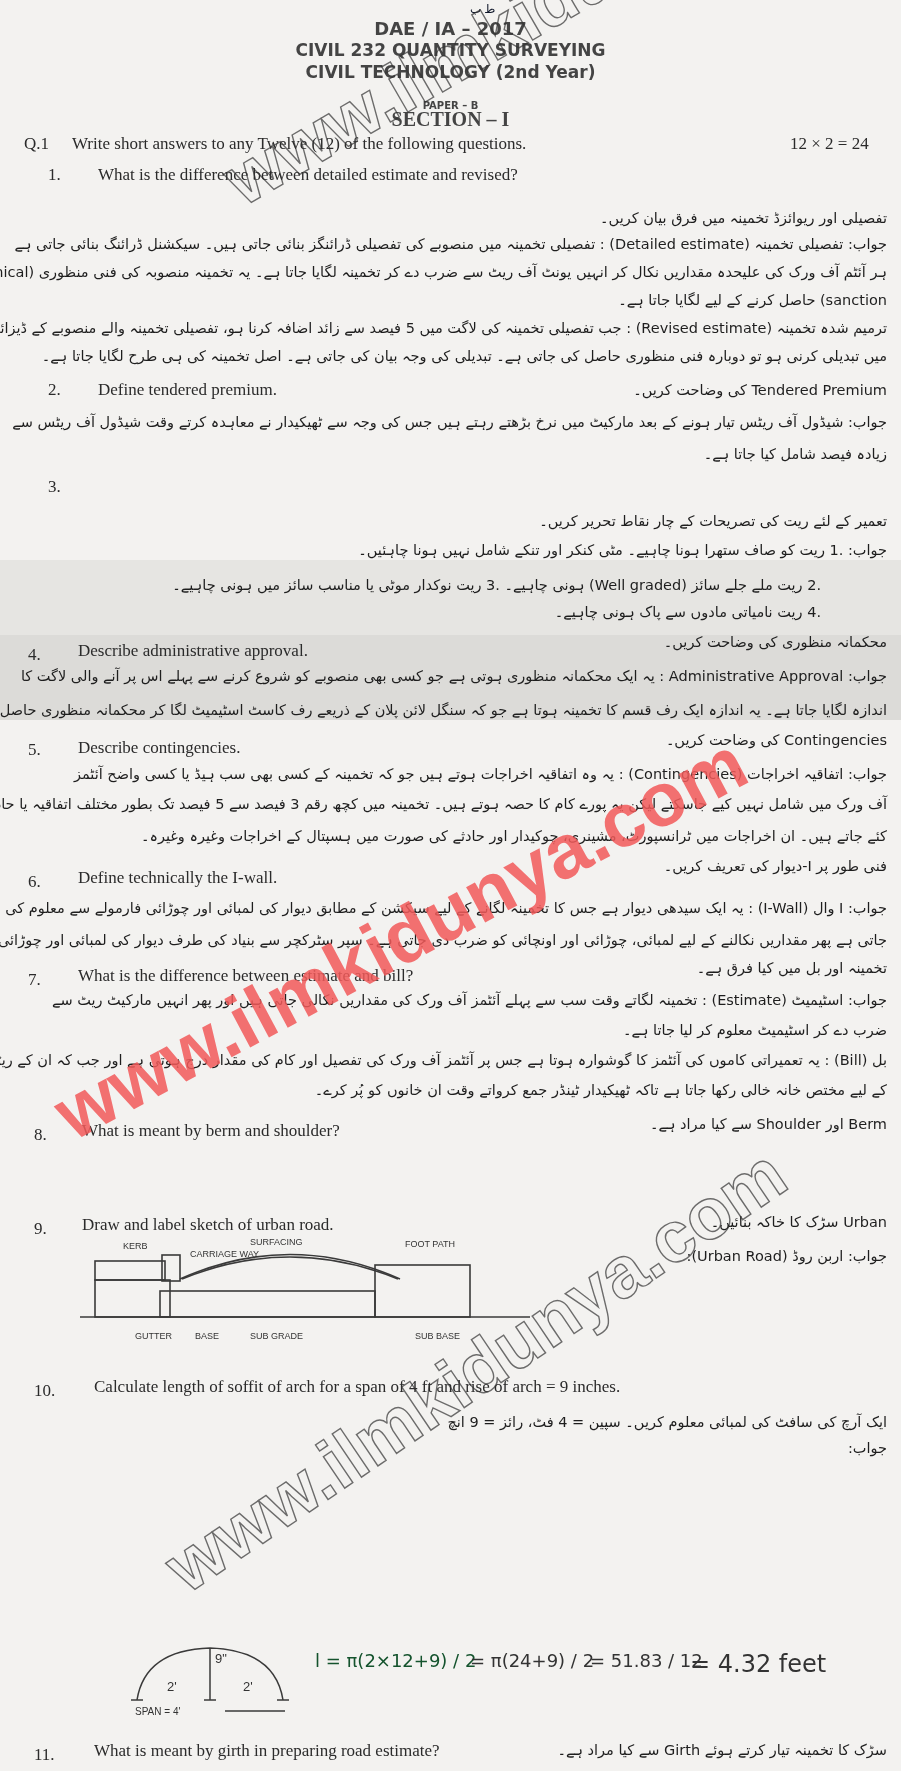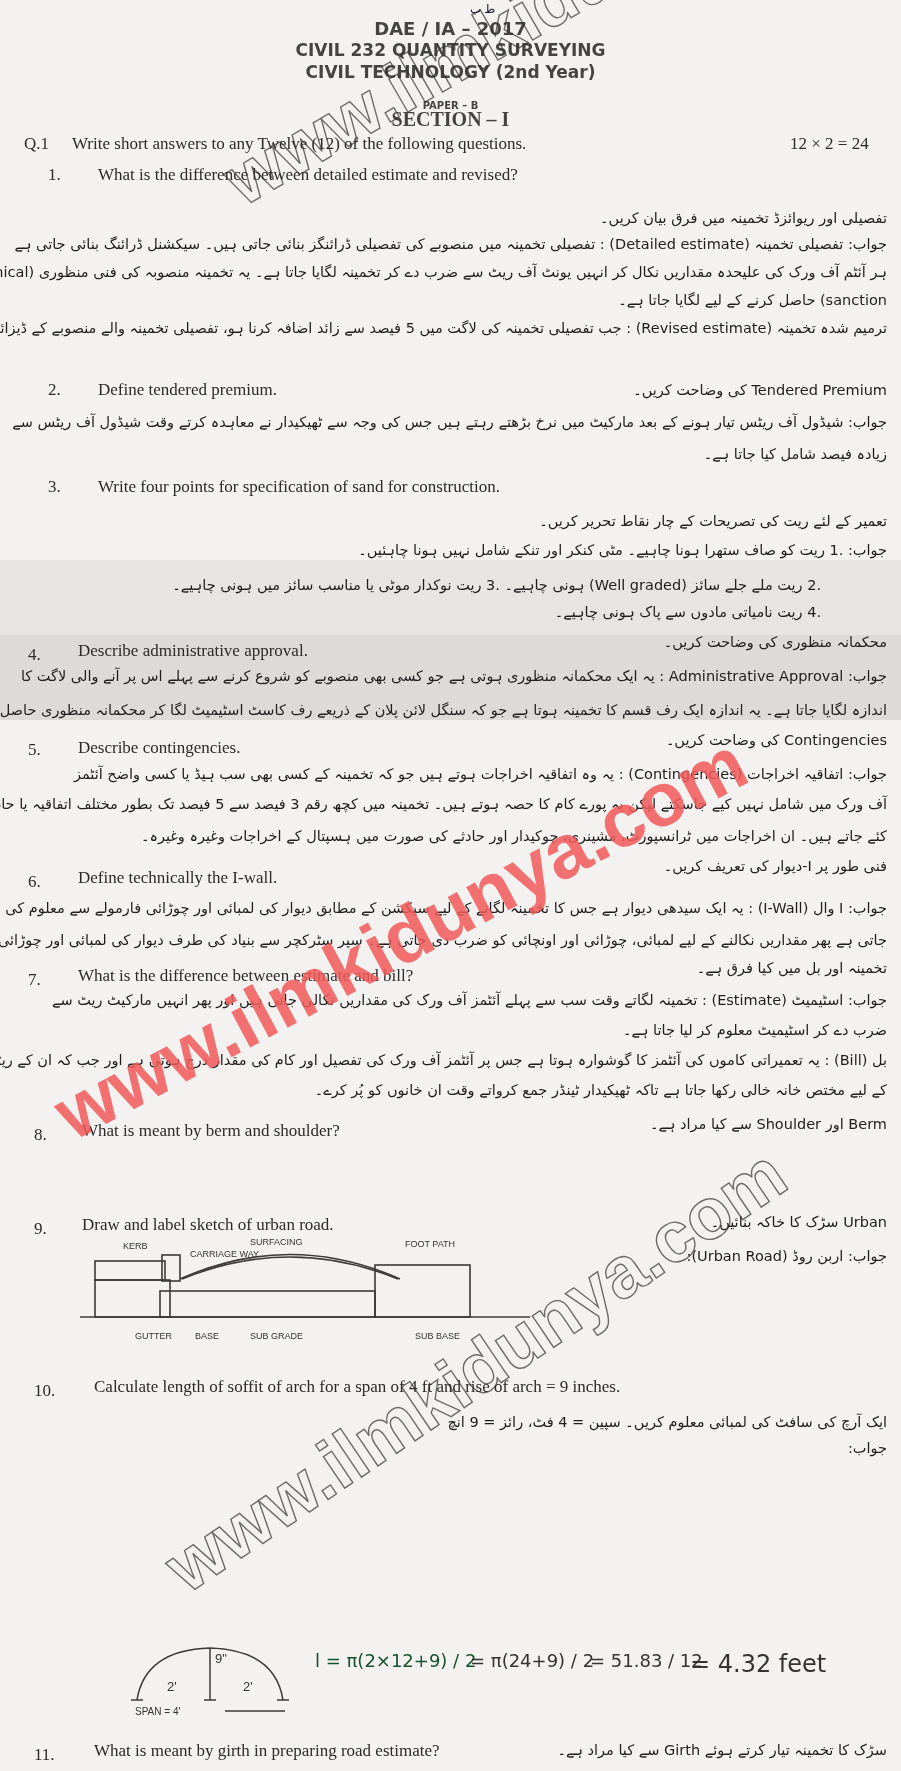--- a/index.html
+++ b/index.html
@@ -49,29 +49,29 @@
   <div class="abs en" style="left:72px;top:134px;">Write short answers to any Twelve (12) of the following questions.</div>
   <div class="abs marks" style="left:790px;top:134px;">12 × 2 = 24</div>
 
   <div class="abs num" style="left:48px;top:165px;">1.</div>
   <div class="abs en" style="left:98px;top:165px;">What is the difference between detailed estimate and revised?</div>
   <div class="ur-line" style="top:210px;text-align:right;">تفصیلی اور ریوائزڈ تخمینہ میں فرق بیان کریں۔</div>
   <div class="ur-line" style="top:236px;">جواب:  تفصیلی تخمینہ (Detailed estimate) :  تفصیلی تخمینہ میں منصوبے کی تفصیلی ڈرائنگز بنائی جاتی ہیں۔ سیکشنل ڈرائنگ بنائی جاتی ہے</div>
   <div class="ur-line" style="top:264px;">ہر آئٹم آف ورک کی علیحدہ مقداریں نکال کر انہیں یونٹ آف ریٹ سے ضرب دے کر تخمینہ لگایا جاتا ہے۔ یہ تخمینہ منصوبہ کی فنی منظوری (Technical</div>
   <div class="ur-line" style="top:292px;">sanction) حاصل کرنے کے لیے لگایا جاتا ہے۔</div>
   <div class="ur-line" style="top:320px;">ترمیم شدہ تخمینہ (Revised estimate) : جب تفصیلی تخمینہ کی لاگت میں 5 فیصد سے زائد اضافہ کرنا ہو، تفصیلی تخمینہ والے منصوبے کے ڈیزائن</div>
+  <div class="ur-line" style="top:348px;">میں تبدیلی کرنی ہو تو دوبارہ فنی منظوری حاصل کی جاتی ہے۔ تبدیلی کی وجہ بیان کی جاتی ہے۔ اصل تخمینہ کی ہی طرح لگایا جاتا ہے۔</div>
 
   <div class="abs num" style="left:48px;top:380px;">2.</div>
   <div class="abs en" style="left:98px;top:380px;">Define tendered premium.</div>
   <div class="ur-line" style="top:382px;">Tendered Premium کی وضاحت کریں۔</div>
   <div class="ur-line" style="top:414px;">جواب:  شیڈول آف ریٹس تیار ہونے کے بعد مارکیٹ میں نرخ بڑھتے رہتے ہیں جس کی وجہ سے ٹھیکیدار نے معاہدہ کرتے وقت شیڈول آف ریٹس سے</div>
   <div class="ur-line" style="top:446px;">زیادہ فیصد شامل کیا جاتا ہے۔</div>
 
   <div class="abs num" style="left:48px;top:477px;">3.</div>
-  <div class="abs en" style="left:98px;top:477px;">Write four points for specification of sand for construction.</div>
   <div class="ur-line" style="top:513px;">تعمیر کے لئے ریت کی تصریحات کے چار نقاط تحریر کریں۔</div>
   <div class="ur-line" style="top:542px;">جواب:  .1  ریت کو صاف ستھرا ہونا چاہیے۔ مٹی کنکر اور تنکے شامل نہیں ہونا چاہئیں۔</div>
   <div class="ur-line" style="top:577px;right:80px;margin-left:31px;">.2  ریت ملے جلے سائز (Well graded) ہونی چاہیے۔      .3  ریت نوکدار موٹی یا مناسب سائز میں ہونی چاہیے۔</div>
   <div class="ur-line" style="top:604px;right:80px;">.4  ریت نامیاتی مادوں سے پاک ہونی چاہیے۔</div>
 
   <div class="ur-line" style="top:634px;">محکمانہ منظوری کی وضاحت کریں۔</div>
   <div class="abs num" style="left:28px;top:645px;">4.</div>
   <div class="abs en" style="left:78px;top:641px;">Describe administrative approval.</div>
   <div class="ur-line" style="top:668px;">جواب:  Administrative Approval : یہ ایک محکمانہ منظوری ہوتی ہے جو کسی بھی منصوبے کو شروع کرنے سے پہلے اس پر آنے والی لاگت کا</div>
   <div class="ur-line" style="top:702px;">اندازہ لگایا جاتا ہے۔ یہ اندازہ ایک رف قسم کا تخمینہ ہوتا ہے جو کہ سنگل لائن پلان کے ذریعے رف کاسٹ اسٹیمیٹ لگا کر محکمانہ منظوری حاصل کی جاتی ہے۔</div>

